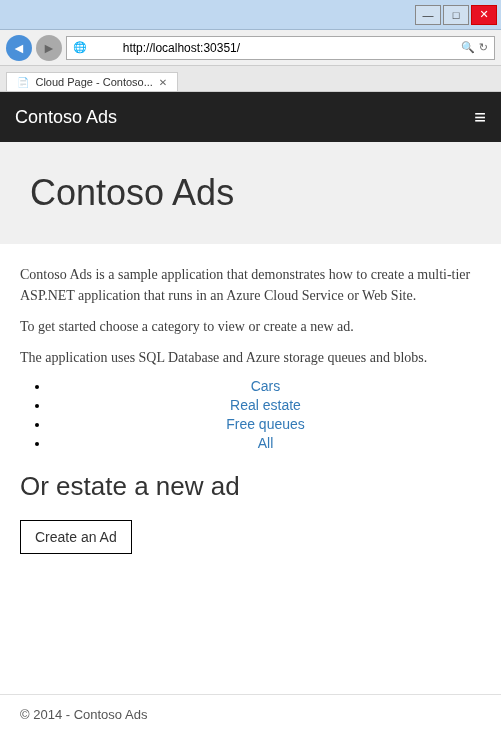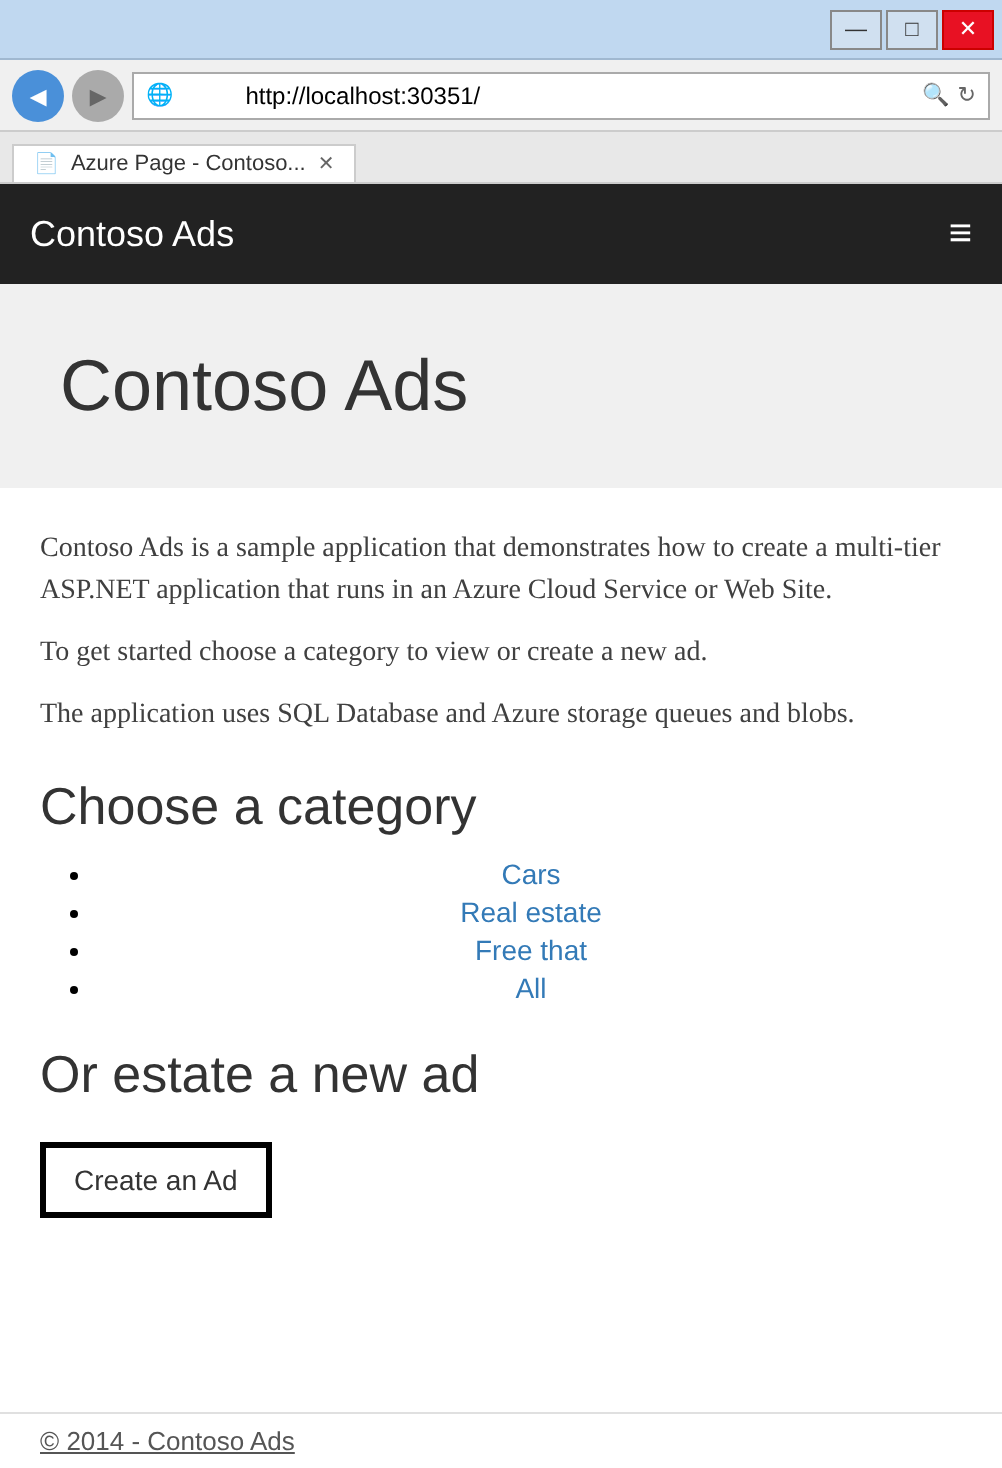--- a/index.html
+++ b/index.html
@@ -222,43 +222,42 @@
 
     .category-list a {
       color: #337ab7;
       text-decoration: none;
       font-size: 14px;
     }
 
     
     .create-btn {
       background: white;
-      border: 3px solid #000000;
+      border: 1px solid #000000;
       padding: 8px 14px;
       font-size: 14px;
       cursor: pointer;
       color: #333;
       margin-top: 8px;
     }
 
     
     .footer {
       position: absolute;
       bottom: 0;
       left: 0;
       right: 0;
-      height: 28px;
+      height: 40px;
       background: white;
       border-top: 1px solid #e0e0e0;
       display: flex;
       align-items: center;
       padding: 0 20px;
       font-size: 13px;
       color: #555;
-      text-decoration: underline;
     }
 
     .content-area {
       height: calc(734px - 30px - 36px - 26px - 50px - 40px);
       overflow-y: auto;
       background: white;
     }
   </style>
 </head>
 <body>
@@ -278,21 +277,21 @@
     <span class="address-icon">🌐</span>
     <input type="text" value="http://localhost:30351/" style="">
     <span class="address-icon">🔍</span>
     <span class="address-icon">↻</span>
   </div>
 </div>
 
 <div class="tab-bar">
   <div class="tab">
     <span class="tab-favicon">📄</span>
-    <span class="tab-label">Azure Page - Contoso...</span>
+    <span class="tab-label">Cloud Page - Contoso...</span>
     <span class="tab-close">✕</span>
   </div>
 </div>
 
 <nav class="navbar">
   <span class="navbar-brand">Contoso Ads</span>
   <span class="navbar-toggle">≡</span>
 </nav>
 
 <div class="content-area">
@@ -302,30 +301,29 @@
     <div class="hero">
       <h1>Contoso Ads</h1>
     </div>
 
     
     <p class="description">Contoso Ads is a sample application that demonstrates how to create a multi-tier ASP.NET application that runs in an Azure Cloud Service or Web Site.</p>
     <p class="description">To get started choose a category to view or create a new ad.</p>
     <p class="description">The application uses SQL Database and Azure storage queues and blobs.</p>
 
     
-    <h2 class="section-heading">Choose a category</h2>
     <ul class="category-list">
       <li>
         <a href="#">Cars</a>
       </li>
       <li>
         <a href="#">Real estate</a>
       </li>
       <li>
-        <a href="#">Free that</a>
+        <a href="#">Free queues</a>
       </li>
       <li>
         <a href="#">All</a>
       </li>
     </ul>
 
     
     <h2 class="section-heading">Or estate a new ad</h2>
     <button class="create-btn">Create an Ad</button>
 

